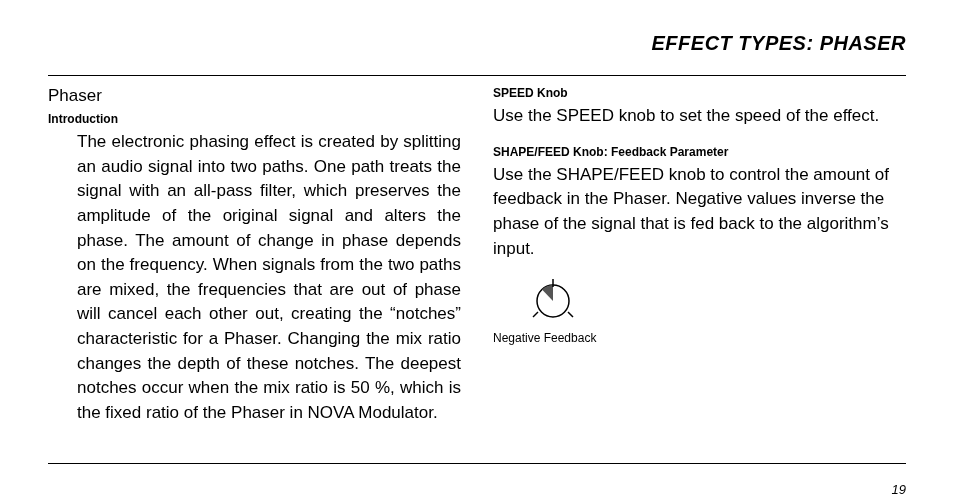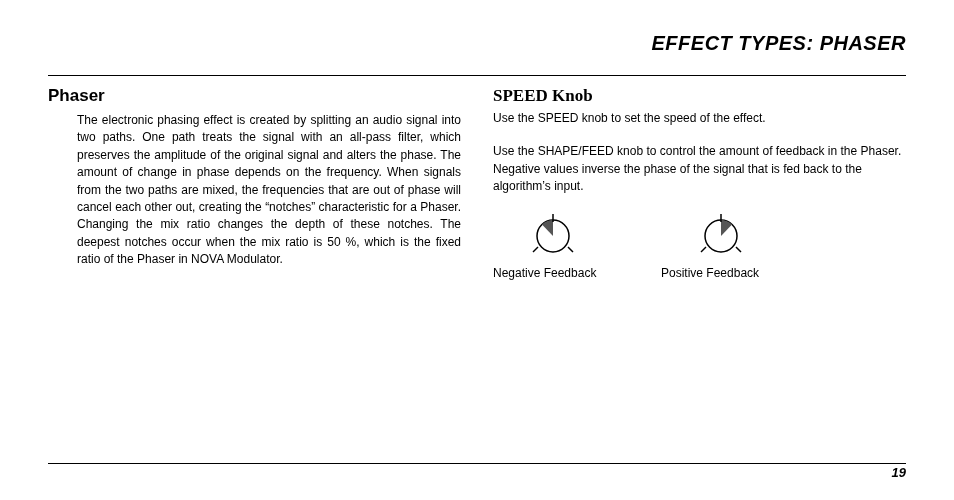--- a/index.html
+++ b/index.html
@@ -27,41 +27,40 @@
   }
   .columns {
     display: flex;
     gap: 32px;
   }
   .col {
     width: 50%;
   }
   .section-heading {
     font-size: 17px;
-    font-weight: bold;
+    font-weight: normal;
     margin-bottom: 6px;
   }
   .sub-heading {
-    font-size: 17px;
+    font-size: 12px;
     font-weight: bold;
     margin-bottom: 4px;
-    font-family: Liberation Serif, serif;
   }
   .body-text {
-    font-size: 12px;
+    font-size: 17px;
     line-height: 1.45;
     margin-bottom: 16px;
   }
   .body-text-justify {
     text-align: justify;
     margin-left: 29px;
   }
   .knob-row {
     display: flex;
-    gap: 48px;
+    gap: 68px;
     align-items: center;
     margin-top: 8px;
     margin-bottom: 8px;
   }
   .knob-group {
     display: flex;
     flex-direction: column;
     align-items: center;
     width: 120px;
   }
@@ -78,66 +77,58 @@
   .rule-bottom {
     position: absolute;
     left: 48px;
     right: 48px;
     bottom: 36px;
     border-top: 1px solid #000;
   }
   .page-number {
     position: absolute;
     right: 48px;
-    bottom: 20px;
-    font-weight: bold;
+    bottom: 3px;
+    font-weight: normal;
     font-style: italic;
     font-size: 13px;
   }
 </style>
 </head>
 <body>
 
 <div class="page-title">EFFECT TYPES: PHASER</div>
 <div class="rule-top"></div>
 
 <div class="columns">
   <div class="col">
     <div class="section-heading">Phaser</div>
 
+    <div class="sub-heading">Introduction</div>
     <div class="body-text body-text-justify">The electronic phasing effect is created by splitting an audio signal into two paths. One path treats the signal with an all-pass filter, which preserves the amplitude of the original signal and alters the phase. The amount of change in phase depends on the frequency. When signals from the two paths are mixed, the frequencies that are out of phase will cancel each other out, creating the “notches” characteristic for a Phaser. Changing the mix ratio changes the depth of these notches. The deepest notches occur when the mix ratio is 50 %, which is the fixed ratio of the Phaser in NOVA Modulator.</div>
 
   </div>
 
   <div class="col">
     <div class="sub-heading">SPEED Knob</div>
     <div class="body-text">Use the SPEED knob to set the speed of the effect.</div>
 
+    <div class="sub-heading">SHAPE/FEED Knob: Feedback Parameter</div>
     <div class="body-text">Use the SHAPE/FEED knob to control the amount of feedback in the Phaser. Negative values inverse the phase of the signal that is fed back to the algorithm’s input.</div>
 
     <div class="knob-row">
       <div class="knob-group">
         <svg class="knob-svg" viewBox="0 0 48 48">
           <circle cx="24" cy="24" r="16" fill="none" stroke="#000" stroke-width="1.5"></circle>
           <path d="M24 24 L24 8 A16 16 0 0 0 13 12.5 Z" fill="#555"></path>
           <line x1="24" y1="2" x2="24" y2="10" stroke="#000" stroke-width="1.5"></line>
           <line x1="4" y1="40" x2="9" y2="35" stroke="#000" stroke-width="1.5"></line>
           <line x1="44" y1="40" x2="39" y2="35" stroke="#000" stroke-width="1.5"></line>
         </svg>
         <div class="knob-label">Negative Feedback</div>
       </div>
 
-      <div class="knob-group">
-        <svg class="knob-svg" viewBox="0 0 48 48">
-          <circle cx="24" cy="24" r="16" fill="none" stroke="#000" stroke-width="1.5"></circle>
-          <path d="M24 24 L24 8 A16 16 0 0 1 35 12.5 Z" fill="#555"></path>
-          <line x1="24" y1="2" x2="24" y2="10" stroke="#000" stroke-width="1.5"></line>
-          <line x1="4" y1="40" x2="9" y2="35" stroke="#000" stroke-width="1.5"></line>
-          <line x1="44" y1="40" x2="39" y2="35" stroke="#000" stroke-width="1.5"></line>
-        </svg>
-        <div class="knob-label">Positive Feedback</div>
-      </div>
     </div>
   </div>
 </div>
 
 <div class="rule-bottom"></div>
 <div class="page-number">19</div>
 
 </body></html>

